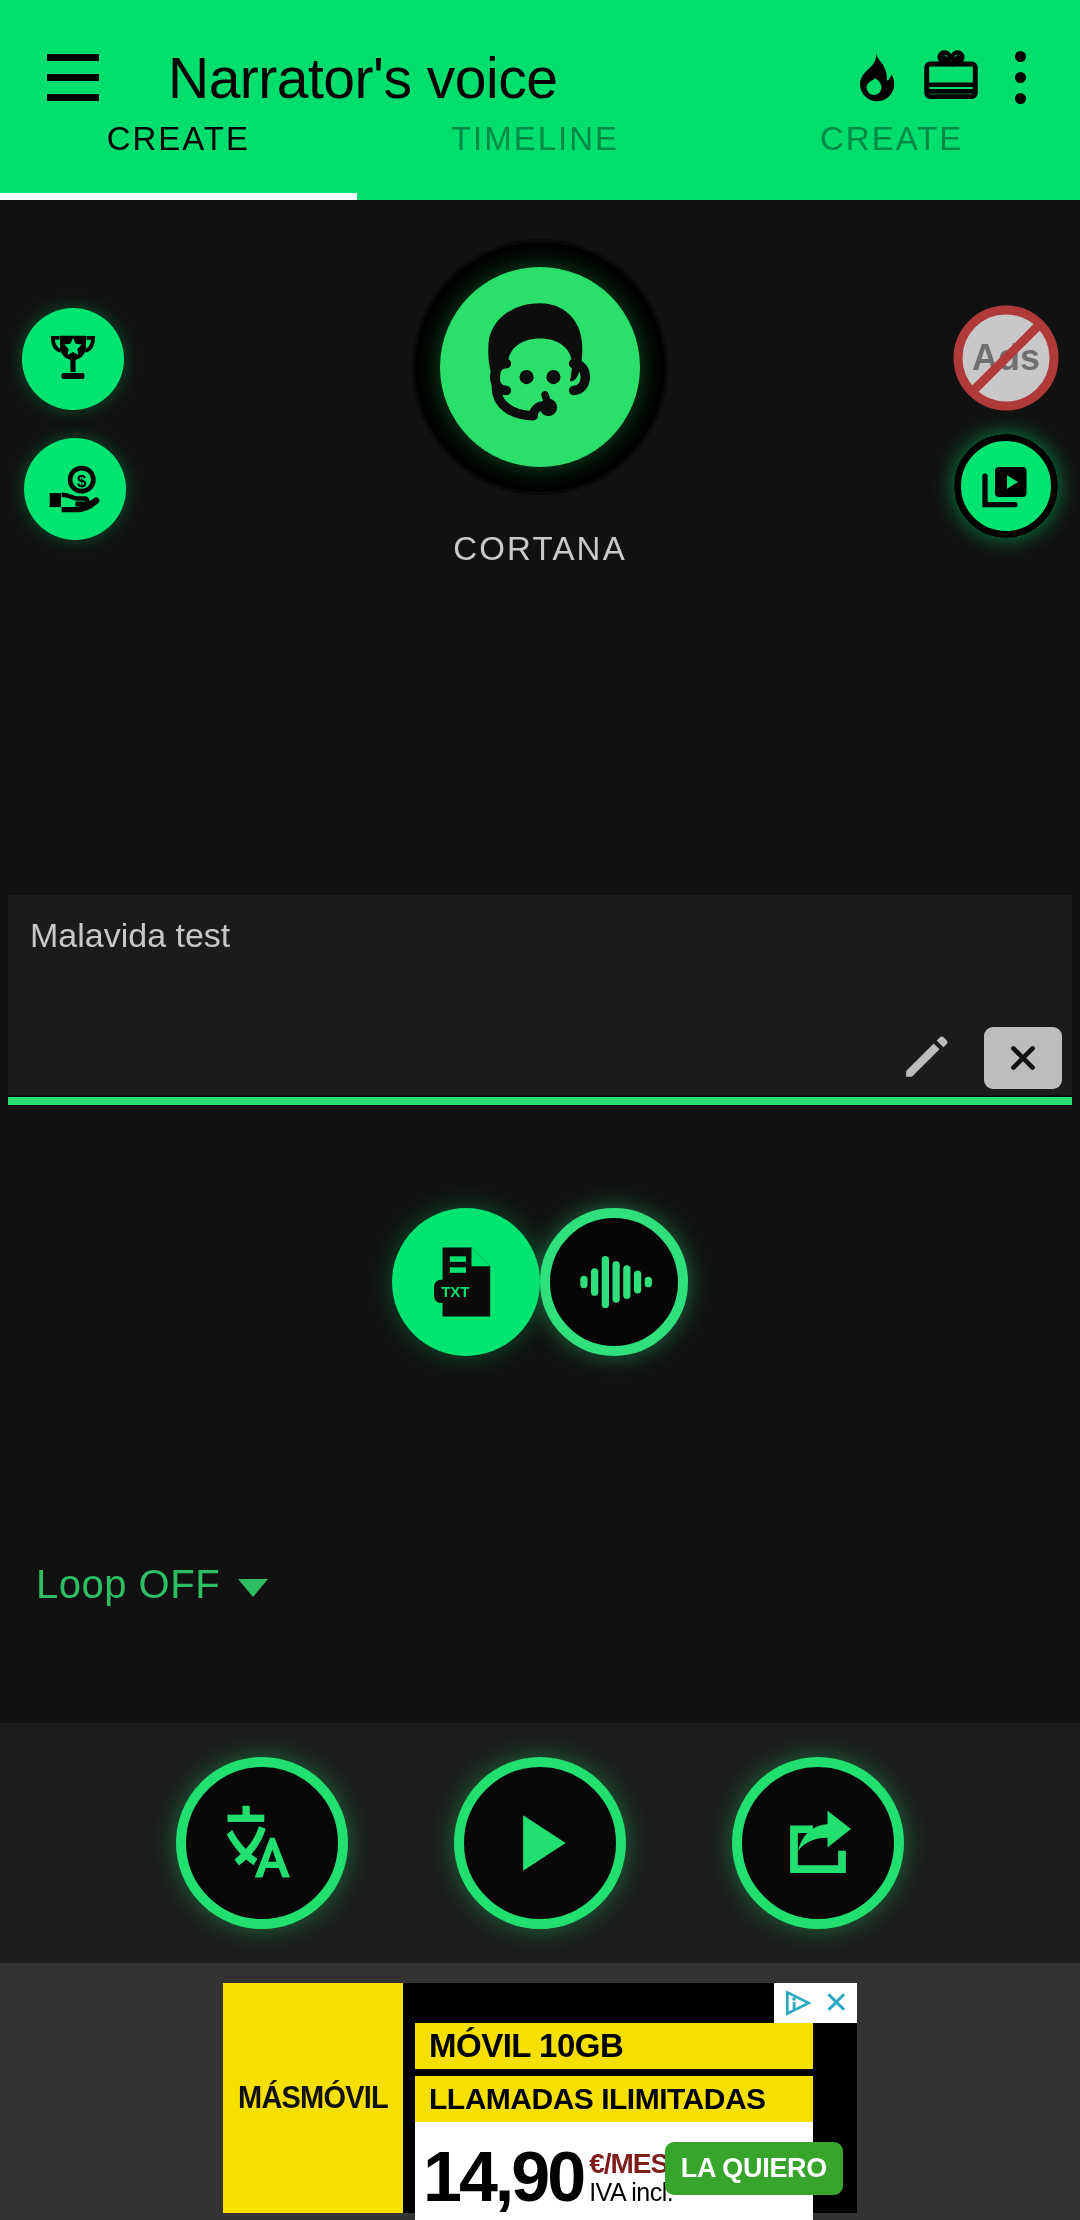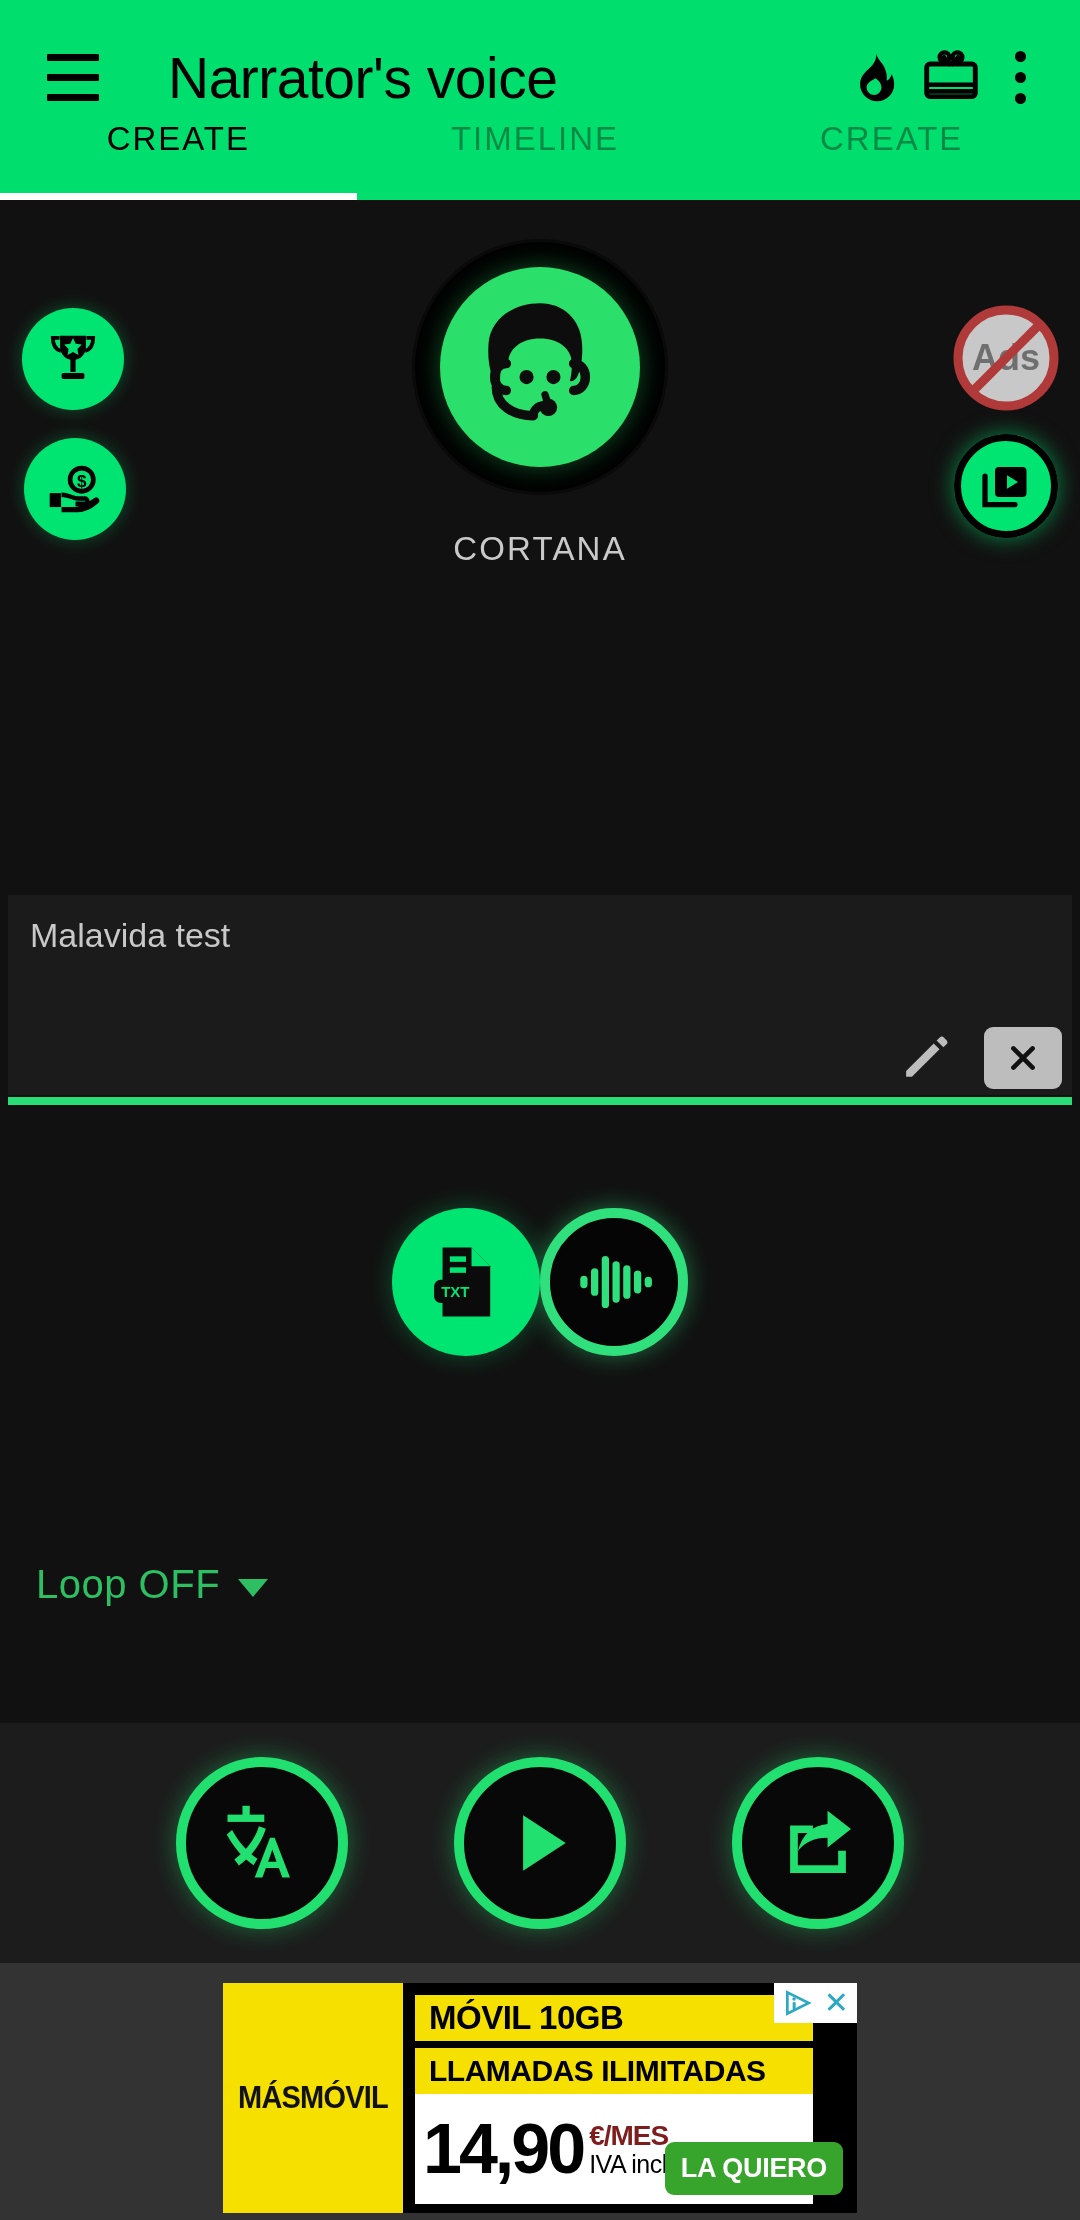--- a/index.html
+++ b/index.html
@@ -198,21 +198,21 @@
   #ad-brand-text {
     font-size:29px; font-weight:bold; color:#111; letter-spacing:-0.8px;
     transform:scaleY(1.05);
   }
   #ad-body {
     flex:1; background:#000; position:relative;
     padding:12px 10px 0 12px;
   }
   .ad-yellow-bar {
     background:#F5E000; color:#000; font-weight:bold;
-    display:flex; align-items:center; padding-left:14px;
+    display:flex; align-items:center; padding-left:14px;margin-top:28px;
   }
   #ad-line1 { height:46px; font-size:33px; letter-spacing:-.5px; width:398px; }
   #ad-line2 { height:46px; font-size:30px; letter-spacing:-.5px; margin-top:7px; width:398px; }
   #ad-price-box {
     margin-top:0; width:398px; height:110px; background:#fff;
     display:flex; align-items:center; padding-left:8px;
   }
   #ad-price { font-size:70px; font-weight:bold; color:#000; letter-spacing:-3px; line-height:1; }
   #ad-price-right { margin-left:6px; line-height:1.05; }
   #ad-permonth { font-size:28px; font-weight:bold; color:#7f1d1d; letter-spacing:-1px; }

